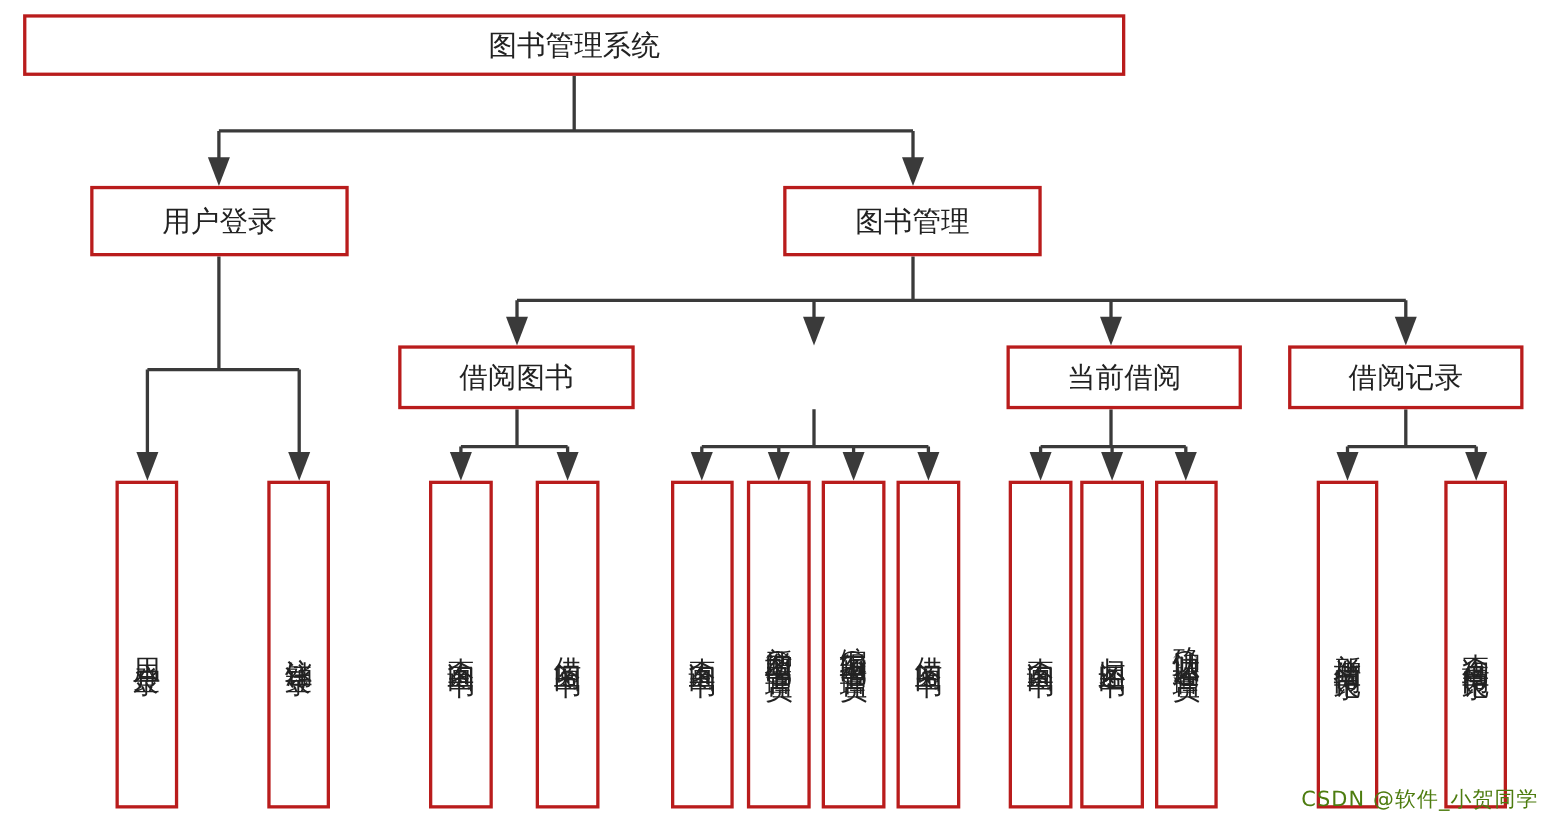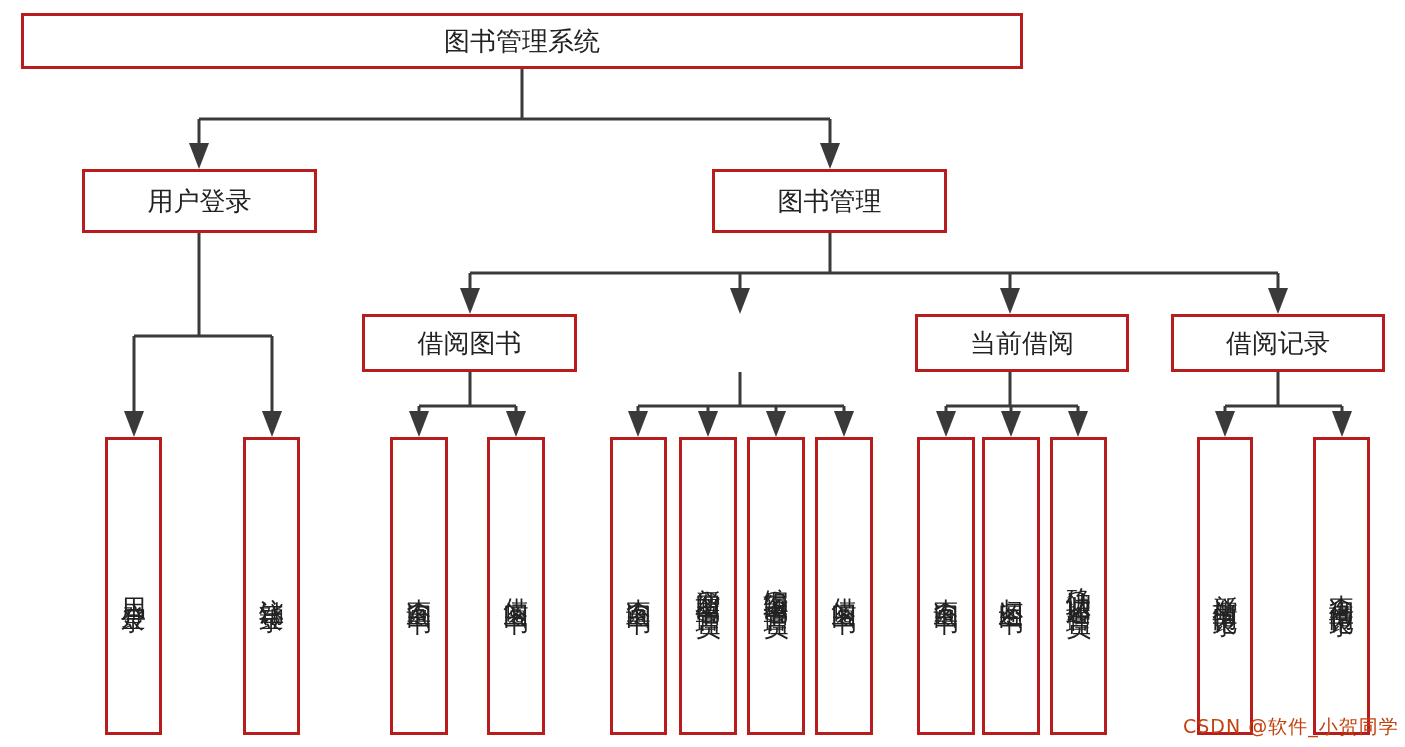--- a/index.html
+++ b/index.html
@@ -42,21 +42,21 @@
     font-size: 25px;
     letter-spacing: 4px;
     line-height: 1;
     white-space: nowrap;
   }
   .watermark {
     position: absolute;
     left: 1183px;
     top: 714px;
     font-size: 19px;
-    color: #c2410c;
+    color: #4d7c0f;
     white-space: nowrap;
     z-index: 3;
     letter-spacing: 1px;
   }
 </style>
 </head>
 <body>
 
 <div class="stage">
 

